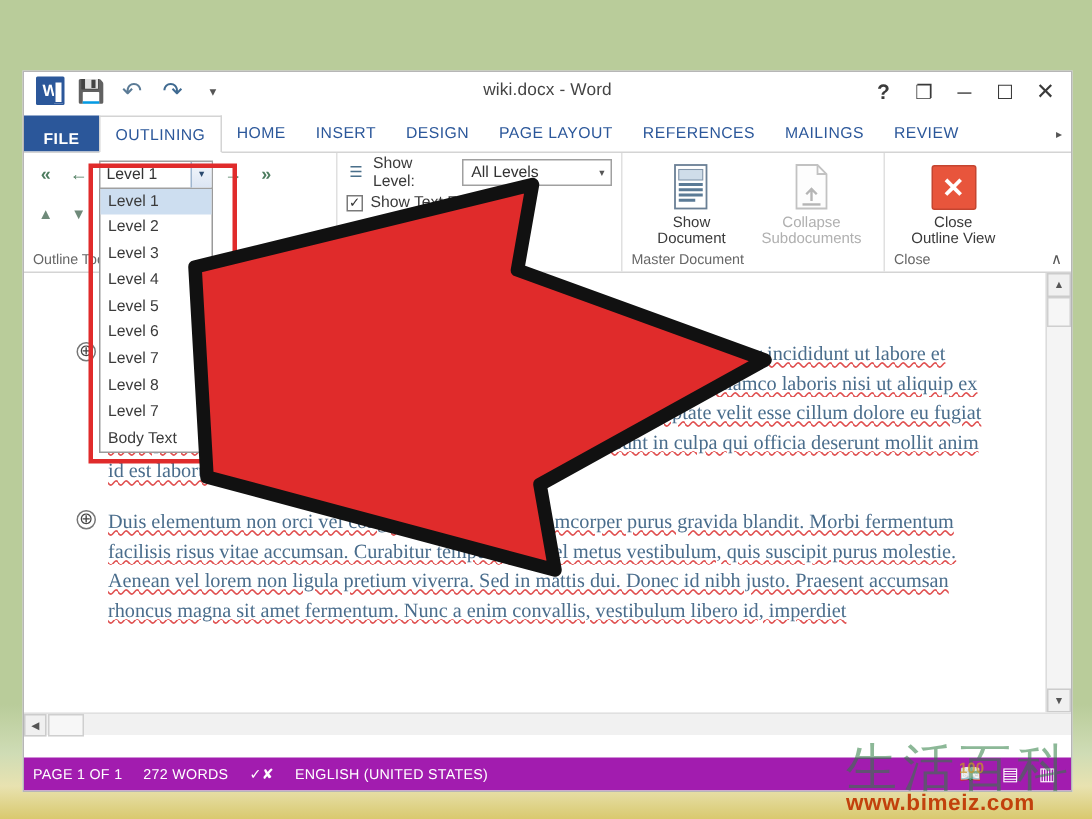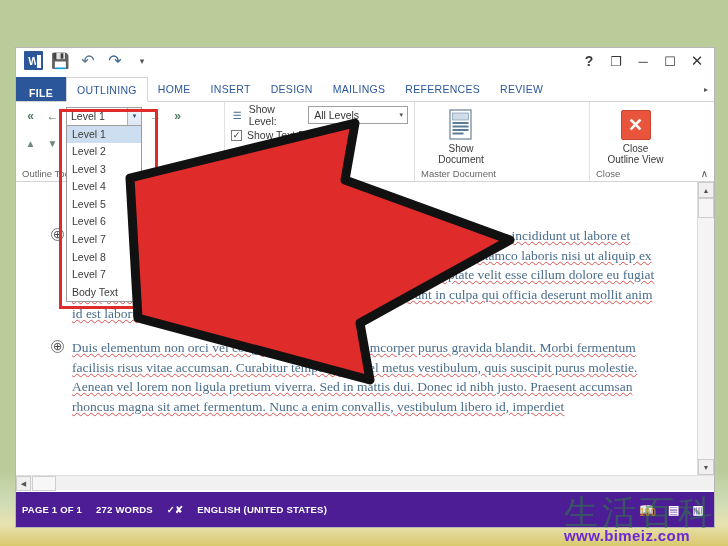--- a/index.html
+++ b/index.html
@@ -372,28 +372,27 @@
   .hs-thumb {
     position: absolute; left: 16px; top: 0;
     width: 24px; height: 15px;
     background: #f7f7f7; border: 1px solid #cfcfcf;
   }
 
   
   .statusbar {
     position: absolute;
     left: 0; right: 0; bottom: 0;
-    height: 35px;
-    background: #4c1d95;
+    height: 22px;
+    background: #a21caf;
     color: #fff;
     display: flex; align-items: center;
     font-size: 9.5px;
     letter-spacing: 0.2px;
     padding: 0 6px;
-    font-weight: bold;
   }
   .sb-item { margin-right: 14px; white-space: nowrap; }
   .sb-right { margin-left: auto; display: flex; align-items: center; gap: 13px; padding-right: 4px;}
   .sb-icon { font-size: 12px; }
 
   
   #red-arrow {
     position: absolute;
     left: 120px; top: 118px;
     width: 400px; height: 270px;
@@ -412,21 +411,21 @@
   .wm-cn {
     font-size: 34px;
     color: rgba(46,125,66,0.55);
     letter-spacing: 4px;
     line-height: 36px;
     font-family: "DejaVu Sans", sans-serif;
     white-space: nowrap;
   }
   .wm-url {
     font-size: 15px;
-    color: #6d28d9;
+    color: #c2410c;
     font-weight: bold;
     letter-spacing: 0.4px;
     margin-top: -3px;
     font-family: "Liberation Sans", sans-serif;
   }
   .wm-100 {
     position: absolute;
     right: 60px; bottom: 26px;
     font-size: 10px;
     color: rgba(200,150,40,0.75);
@@ -439,37 +438,39 @@
 <div id="word-window">
 
   <div class="titlebar">
     <div class="qat">
       <div class="word-logo">W</div>
       <div class="qat-icon save-icon">💾</div>
       <div class="qat-icon undo-icon">↶</div>
       <div class="qat-icon redo-icon">↷</div>
       <div class="qat-icon qat-more">▾</div>
     </div>
+    <div class="window-title">wiki.docx - Word</div>
     <div class="win-buttons">
       <div class="win-btn help">?</div>
       <div class="win-btn ribbon-opt">❐</div>
       <div class="win-btn">─</div>
       <div class="win-btn">☐</div>
       <div class="win-btn close">✕</div>
     </div>
   </div>
 
   <div class="tabs">
     <div class="tab file">FILE</div>
     <div class="tab active">OUTLINING</div>
     <div class="tab">HOME</div>
     <div class="tab">INSERT</div>
     <div class="tab">DESIGN</div>
+    <div class="tab">PAGE LAYOUT</div>
+    <div class="tab">REFERENCES</div>
     <div class="tab">MAILINGS</div>
-    <div class="tab">REFERENCES</div>
     <div class="tab">REVIEW</div>
     <div class="tab-overflow">▸</div>
   </div>
 
   <div class="ribbon">
 
     <div class="rgroup outline-tools">
       <div class="rgroup-body">
         <div>
           <div class="promote-row">
@@ -534,20 +535,32 @@
               <rect x="5.5" y="4" width="16" height="7" fill="#cfdde9" stroke="#7f93a8" stroke-width="0.7"></rect>
               <rect x="5.5" y="13" width="16" height="2" fill="#5b7b96"></rect>
               <rect x="5.5" y="16.5" width="16" height="2" fill="#5b7b96"></rect>
               <rect x="5.5" y="20" width="16" height="2" fill="#5b7b96"></rect>
               <rect x="5.5" y="23.5" width="11" height="2" fill="#5b7b96"></rect>
             </svg>
           </div>
           <div class="cap">Show</div>
           <div class="cap">Document</div>
         </div>
+        <div class="big-btn disabled">
+          <div class="glyph">
+            <svg width="26" height="32" viewBox="0 0 26 32">
+              <path d="M3 1 h14 l6 6 v23 h-20 z" fill="#fdfdfd" stroke="#c2c2c2" stroke-width="1.2"></path>
+              <path d="M17 1 v6 h6" fill="none" stroke="#c2c2c2" stroke-width="1.2"></path>
+              <path d="M13 25 v-8 M9.5 20.5 L13 17 L16.5 20.5" stroke="#b5b5b5" stroke-width="1.6" fill="none"></path>
+              <rect x="7" y="26.5" width="12" height="1.6" fill="#b5b5b5"></rect>
+            </svg>
+          </div>
+          <div class="cap">Collapse</div>
+          <div class="cap">Subdocuments</div>
+        </div>
       </div>
       <div class="rgroup-label">Master Document</div>
     </div>
 
     <div class="rgroup close-group">
       <div class="rgroup-body" style="justify-content:center;">
         <div class="big-btn">
           <div class="glyph">
             <div class="close-x">✕</div>
           </div>

